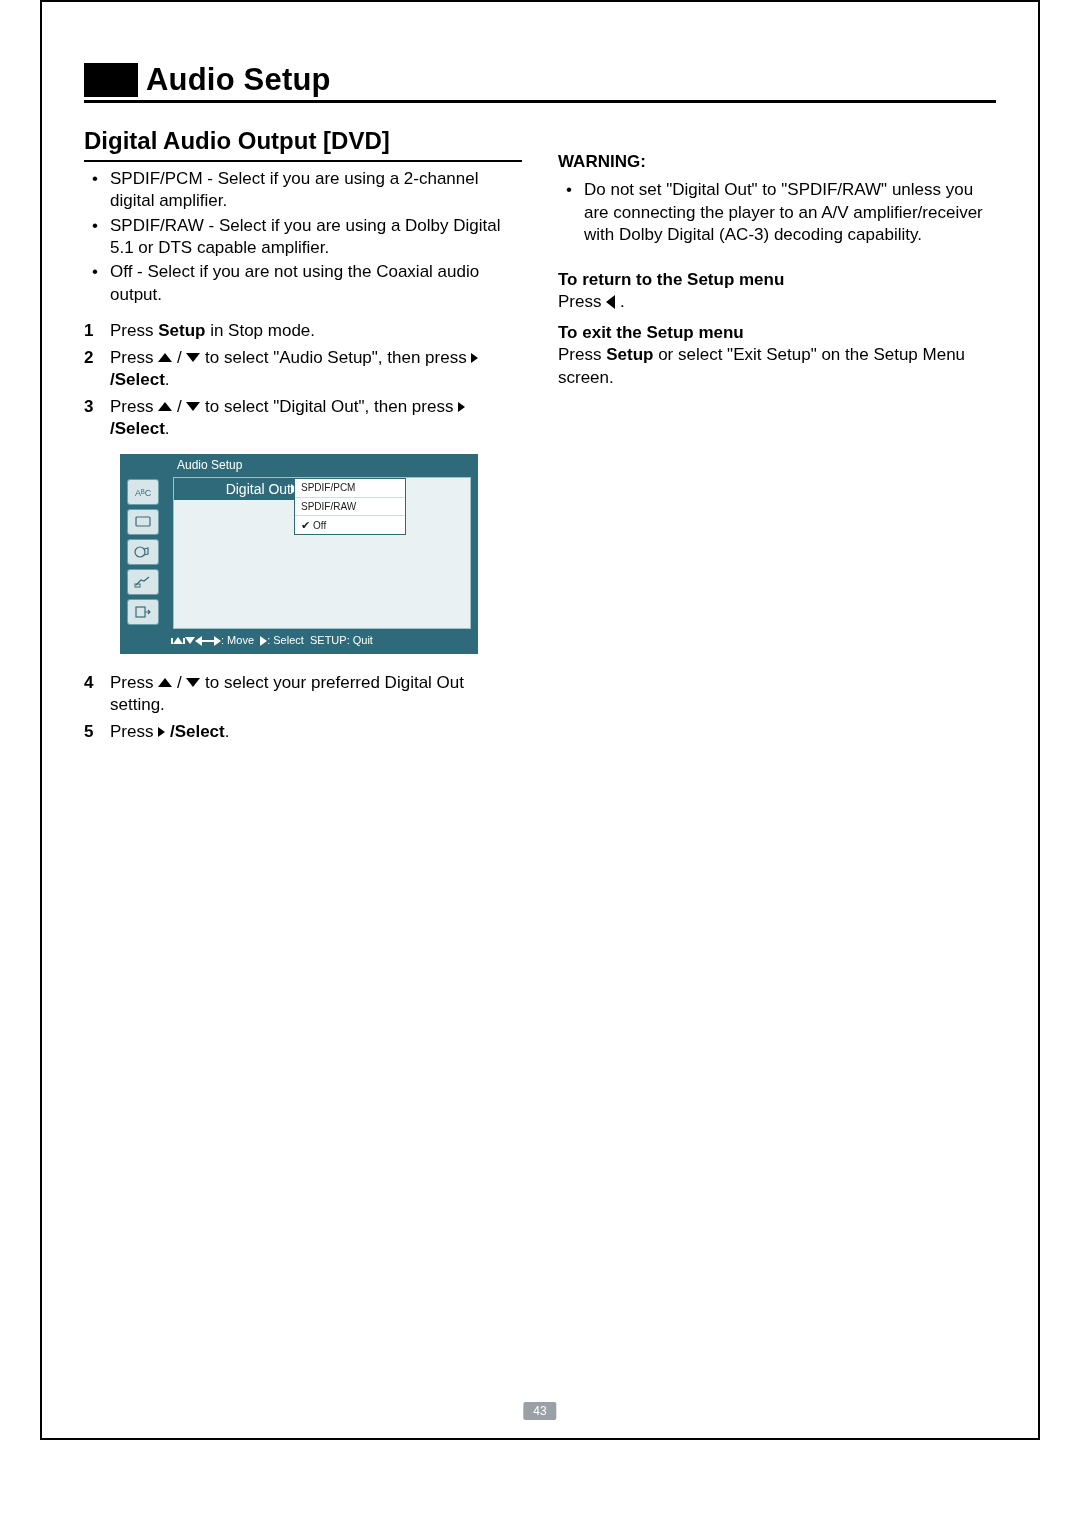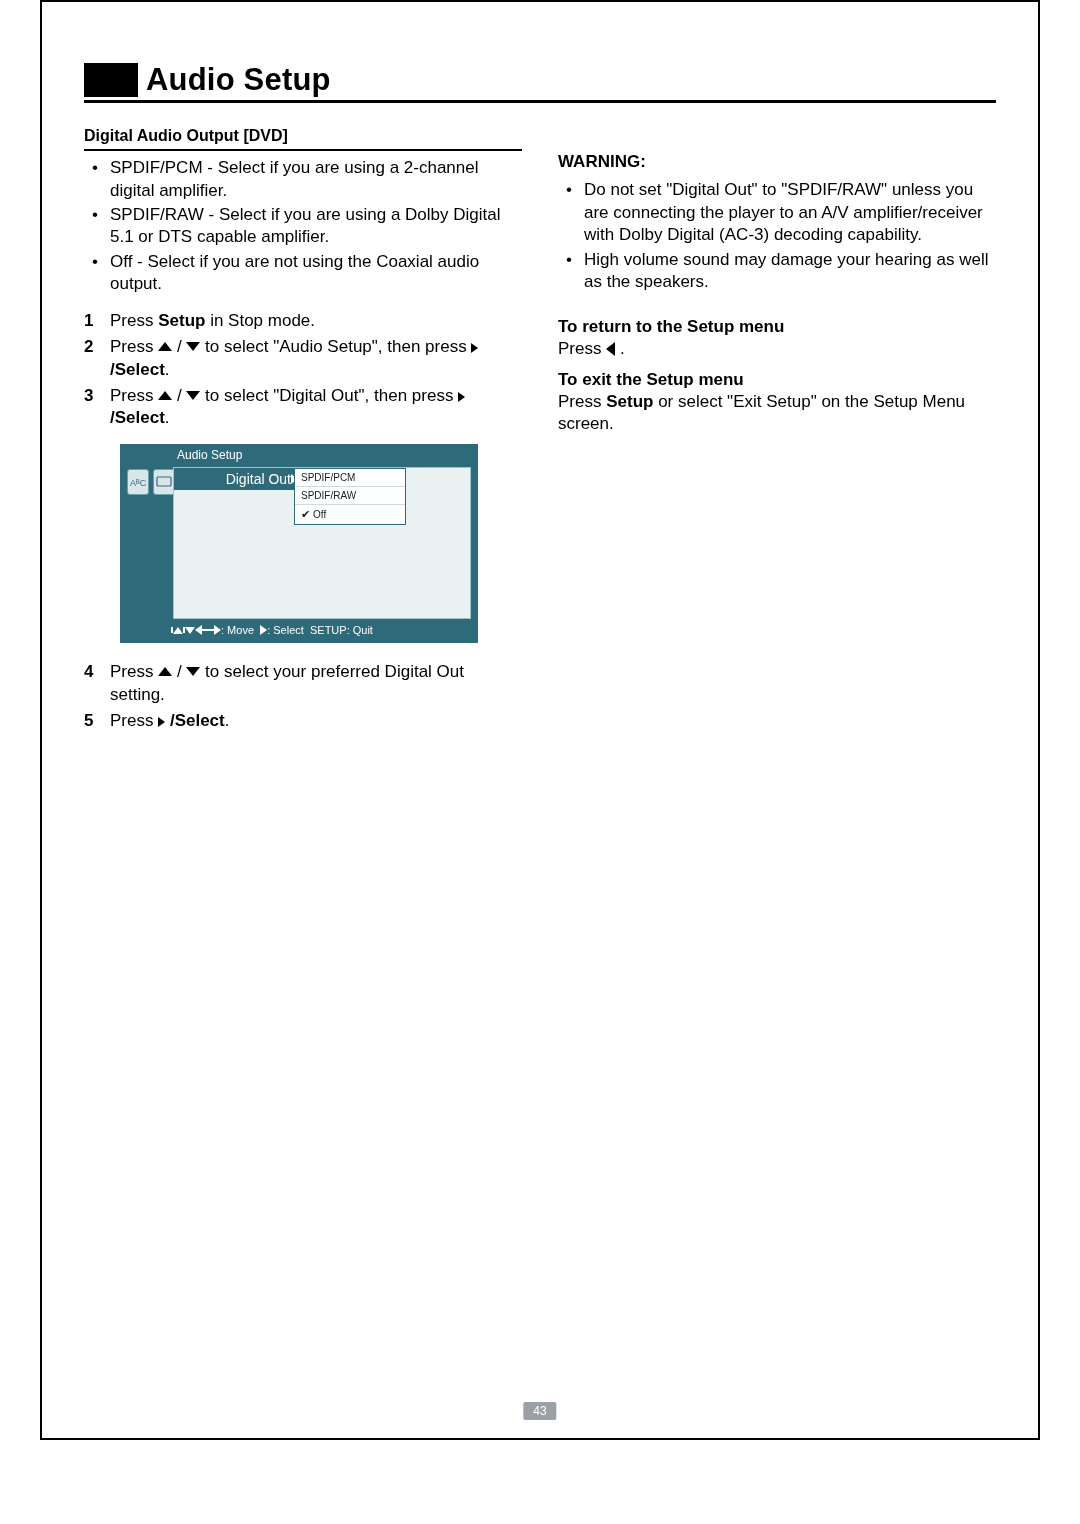--- a/index.html
+++ b/index.html
@@ -46,21 +46,21 @@
   .columns {
     display: flex;
     gap: 36px;
   }
   .col {
     flex: 1;
     font-size: 17px;
     line-height: 1.32;
   }
   h2.sub {
-    font-size: 16px;
+    font-size: 24px;
     font-weight: bold;
     margin: 0 0 6px 0;
     border-bottom: 2px solid #000;
     padding-bottom: 3px;
   }
   p { margin: 0 0 6px 0; }
   ul.bullets {
     list-style: none;
     padding: 0 0 0 4px;
     margin: 0 0 14px 0;
@@ -118,21 +118,21 @@
     font-size: 12px;
     color: #fff;
   }
   .osd-body {
     display: flex;
     background: #2e6a7a;
   }
   .osd-icons {
     width: 40px;
     display: flex;
-    flex-direction: row;
+    flex-direction: column;
     gap: 4px;
     padding: 2px 4px 4px 6px;
   }
   .osd-icon {
     width: 30px;
     height: 24px;
     background: #d8e6ea;
     border: 1px solid #6aa0ab;
     border-radius: 3px;
     display:flex;
@@ -329,21 +329,20 @@
           <span class="b"><span class="tri-right-s"></span> <span>/Select</span></span><span>.</span>
         </li>
       </ol>
     </div>
 
     <div class="col">
       <div style="height:26px"></div>
       <p class="b">WARNING:</p>
       <ul class="bullets">
         <li>Do not set "Digital Out" to "SPDIF/RAW" unless you are connecting the player to an A/V amplifier/receiver with Dolby Digital (AC-3) decoding capability.</li>
-        <li>High volume sound may damage your hearing as well as the speakers.</li>
       </ul>
 
       <p class="b" style="margin-top:22px;margin-bottom:0">To return to the Setup menu</p>
       <p>
         <span>Press </span>
         <span class="tri-left"></span>
         <span> .</span>
       </p>
 
       <p class="b" style="margin-top:8px;margin-bottom:0">To exit the Setup menu</p>

